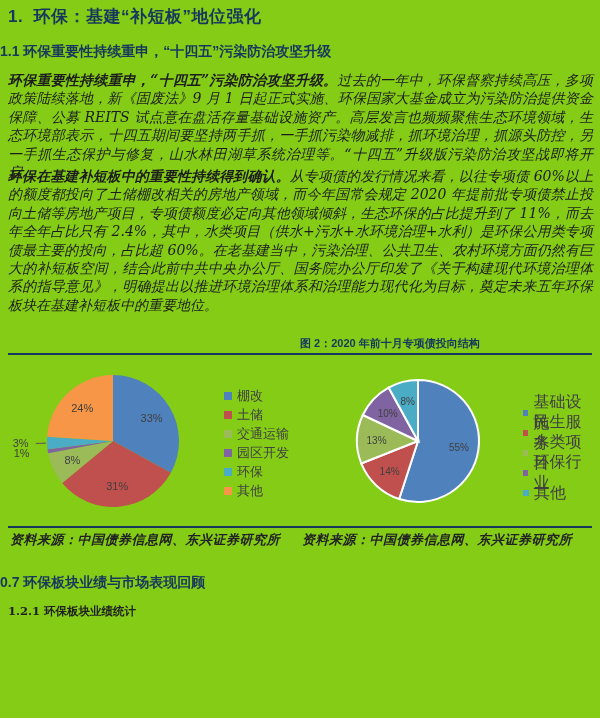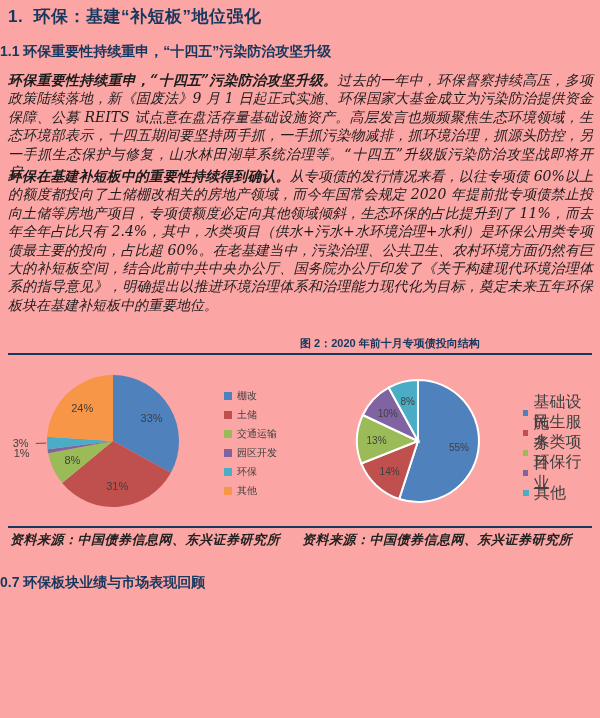--- a/index.html
+++ b/index.html
@@ -1,16 +1,16 @@
 <!DOCTYPE html>
 <html><head>
 <meta charset="utf-8">
 <style>
   html,body{margin:0;padding:0;background:#fff;}
-  .page{position:relative;width:600px;height:718px;background:#fca5a5;overflow:hidden;
+  .page{position:relative;width:600px;height:718px;background:#84cc16;overflow:hidden;
         font-family:"Liberation Sans",sans-serif;}
   
   .h1{position:absolute;left:8px;top:5px;margin:0;font-size:17px;font-weight:bold;
       color:#17375E;letter-spacing:0.5px;}
   .h2{position:absolute;left:0;margin:0;font-size:14px;font-weight:bold;color:#17375E;}
   .h2-1{top:43px;}
   .h2-2{top:574px;}
   .h3{position:absolute;left:8px;top:604px;margin:0;font-size:11.5px;font-weight:bold;
       color:#1f1f1f;font-family:"DejaVu Serif",serif;}
   
@@ -39,21 +39,21 @@
   
   .legend{position:absolute;}
   .legend1{left:216px;top:53px;}
   .legend2{left:223px;top:70px;}
   .legend-item{display:flex;align-items:center;}
   .legend1 .legend-item{height:19px;}
   .legend2 .legend-item{height:20px;}
   .lg-sq{display:inline-block;margin-right:5px;}
   .legend1 .lg-sq{width:8px;height:8px;}
   .legend2 .lg-sq{width:6px;height:6px;}
-  .lg-tx{font-size:10px;color:#404040;}
+  .lg-tx{font-size:13px;color:#404040;}
   .legend2 .lg-tx{font-size:16px;}
 </style>
 </head>
 <body>
 
 <div class="page">
 
   <h1 class="h1">1.&nbsp; 环保：基建“补短板”地位强化</h1>
 
   <h2 class="h2 h2-1">1.1 环保重要性持续重申，“十四五”污染防治攻坚升级</h2>
@@ -144,15 +144,16 @@
         <div class="legend-item">
           <span class="lg-sq" style="background: rgb(75, 172, 198);"></span>
           <span class="lg-tx">其他</span>
         </div>
       </div>
     <div class="fig-rule rule-bottom"></div>
     <div class="fig-source">资料来源：中国债券信息网、东兴证券研究所</div>
   </div>
 
   <h2 class="h2 h2-2">0.7 环保板块业绩与市场表现回顾</h2>
+  <h3 class="h3">1.2.1 环保板块业绩统计</h3>
 
 
 </div>
 
 </body></html>

